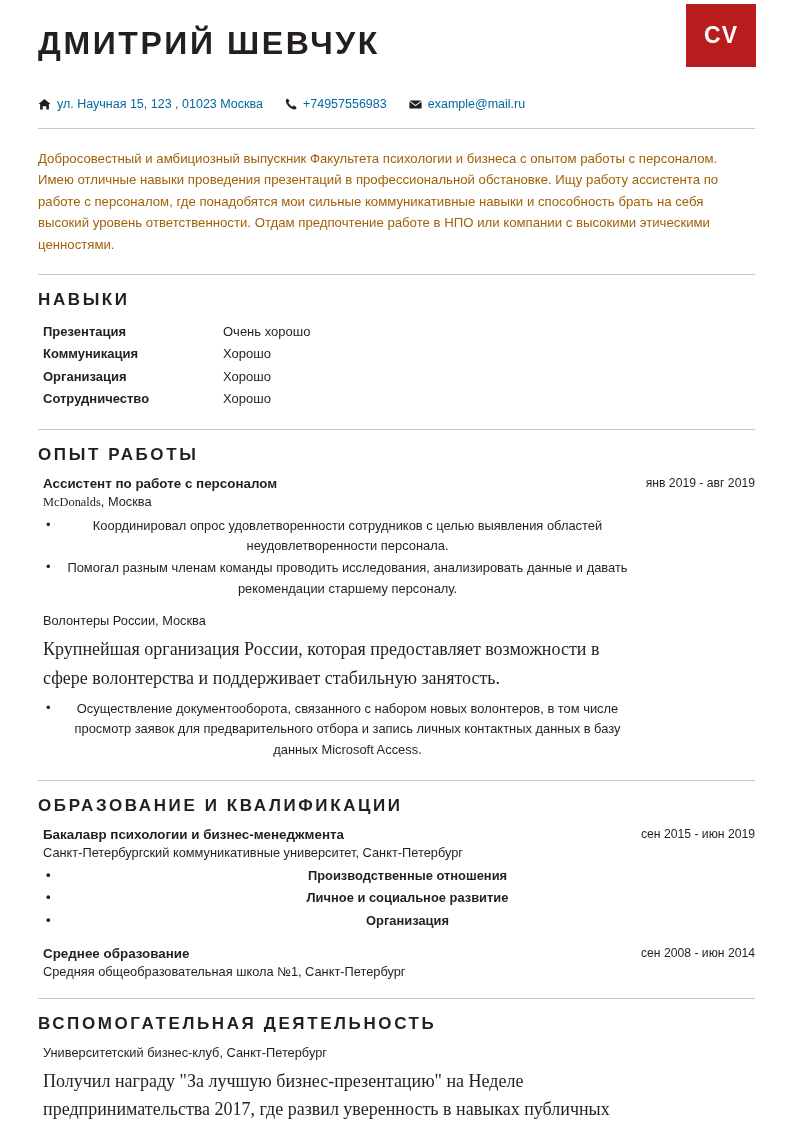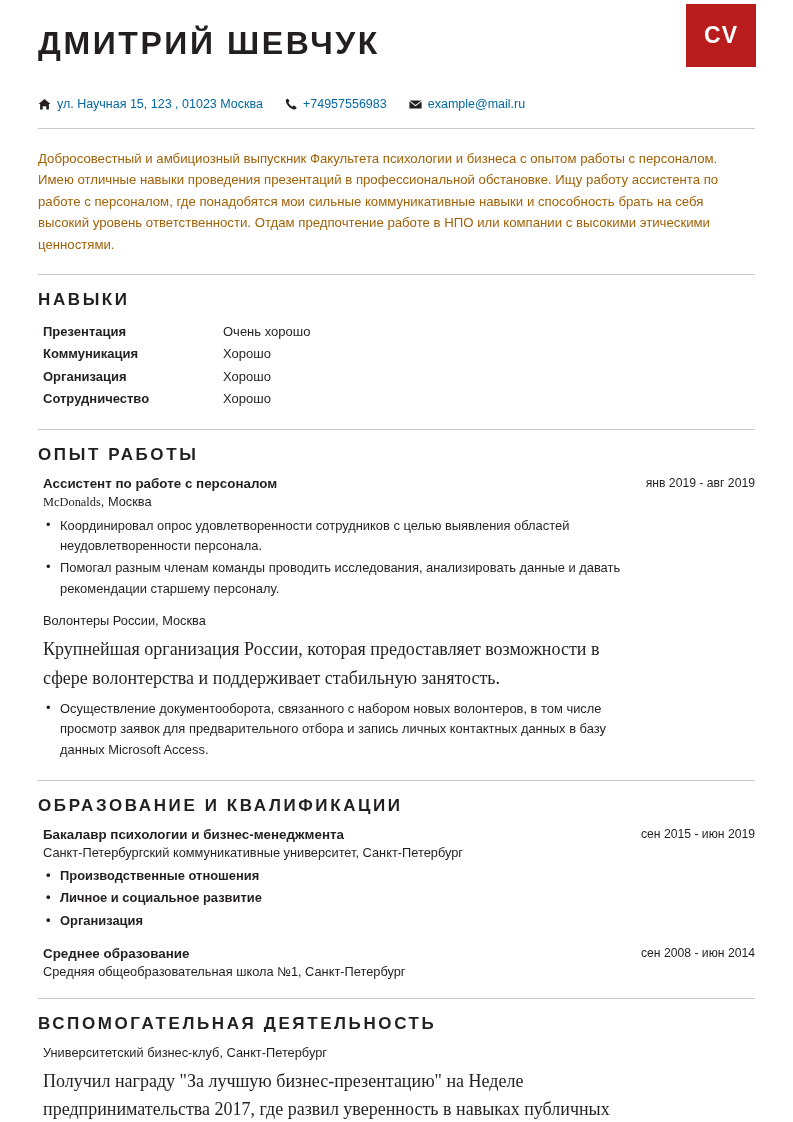--- a/index.html
+++ b/index.html
@@ -153,20 +153,21 @@
     font-size: 18px;
     line-height: 1.6;
     margin-top: 7px;
     padding-right: 140px;
     font-family: Liberation Serif, serif;
   }
   ul.bullets {
     margin: 6px 0 0 0;
     padding-left: 17px;
     list-style: none;
+    text-align: center;
   }
   ul.bullets li {
     position: relative;
     font-size: 12.9px;
     line-height: 1.6;
     margin-bottom: 1px;
     padding-right: 120px;
   }
   ul.bullets li::before {
     content: "\2022";

